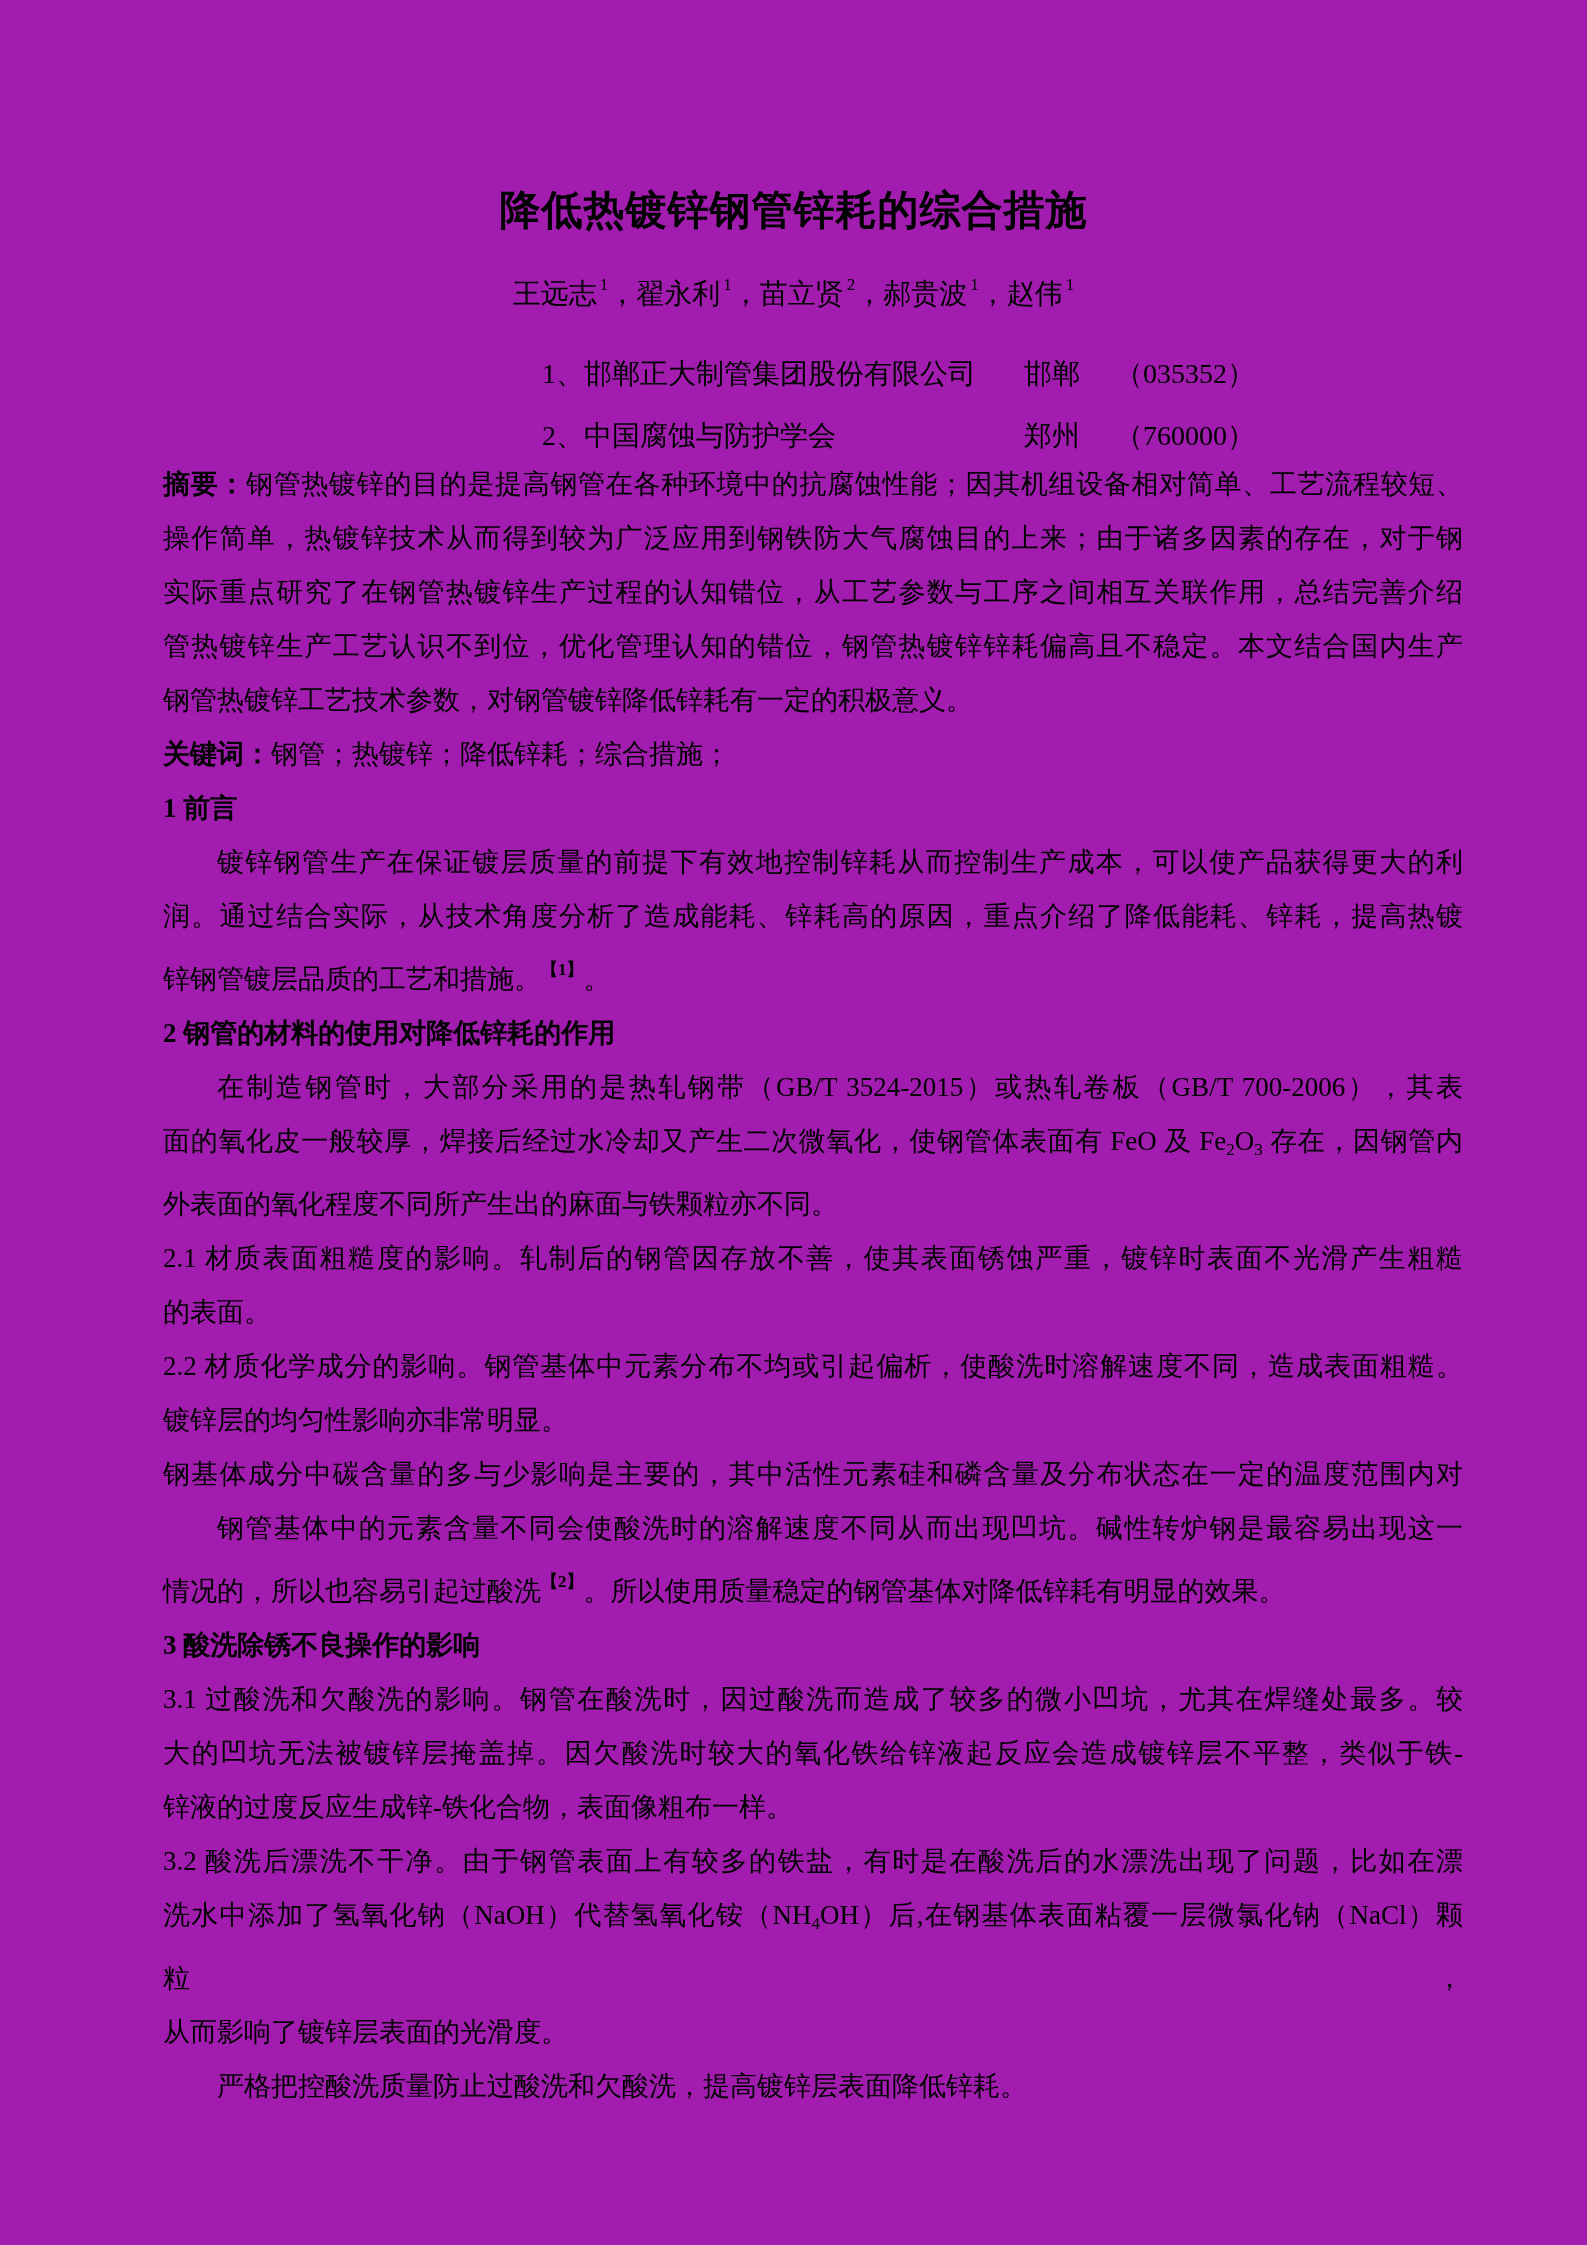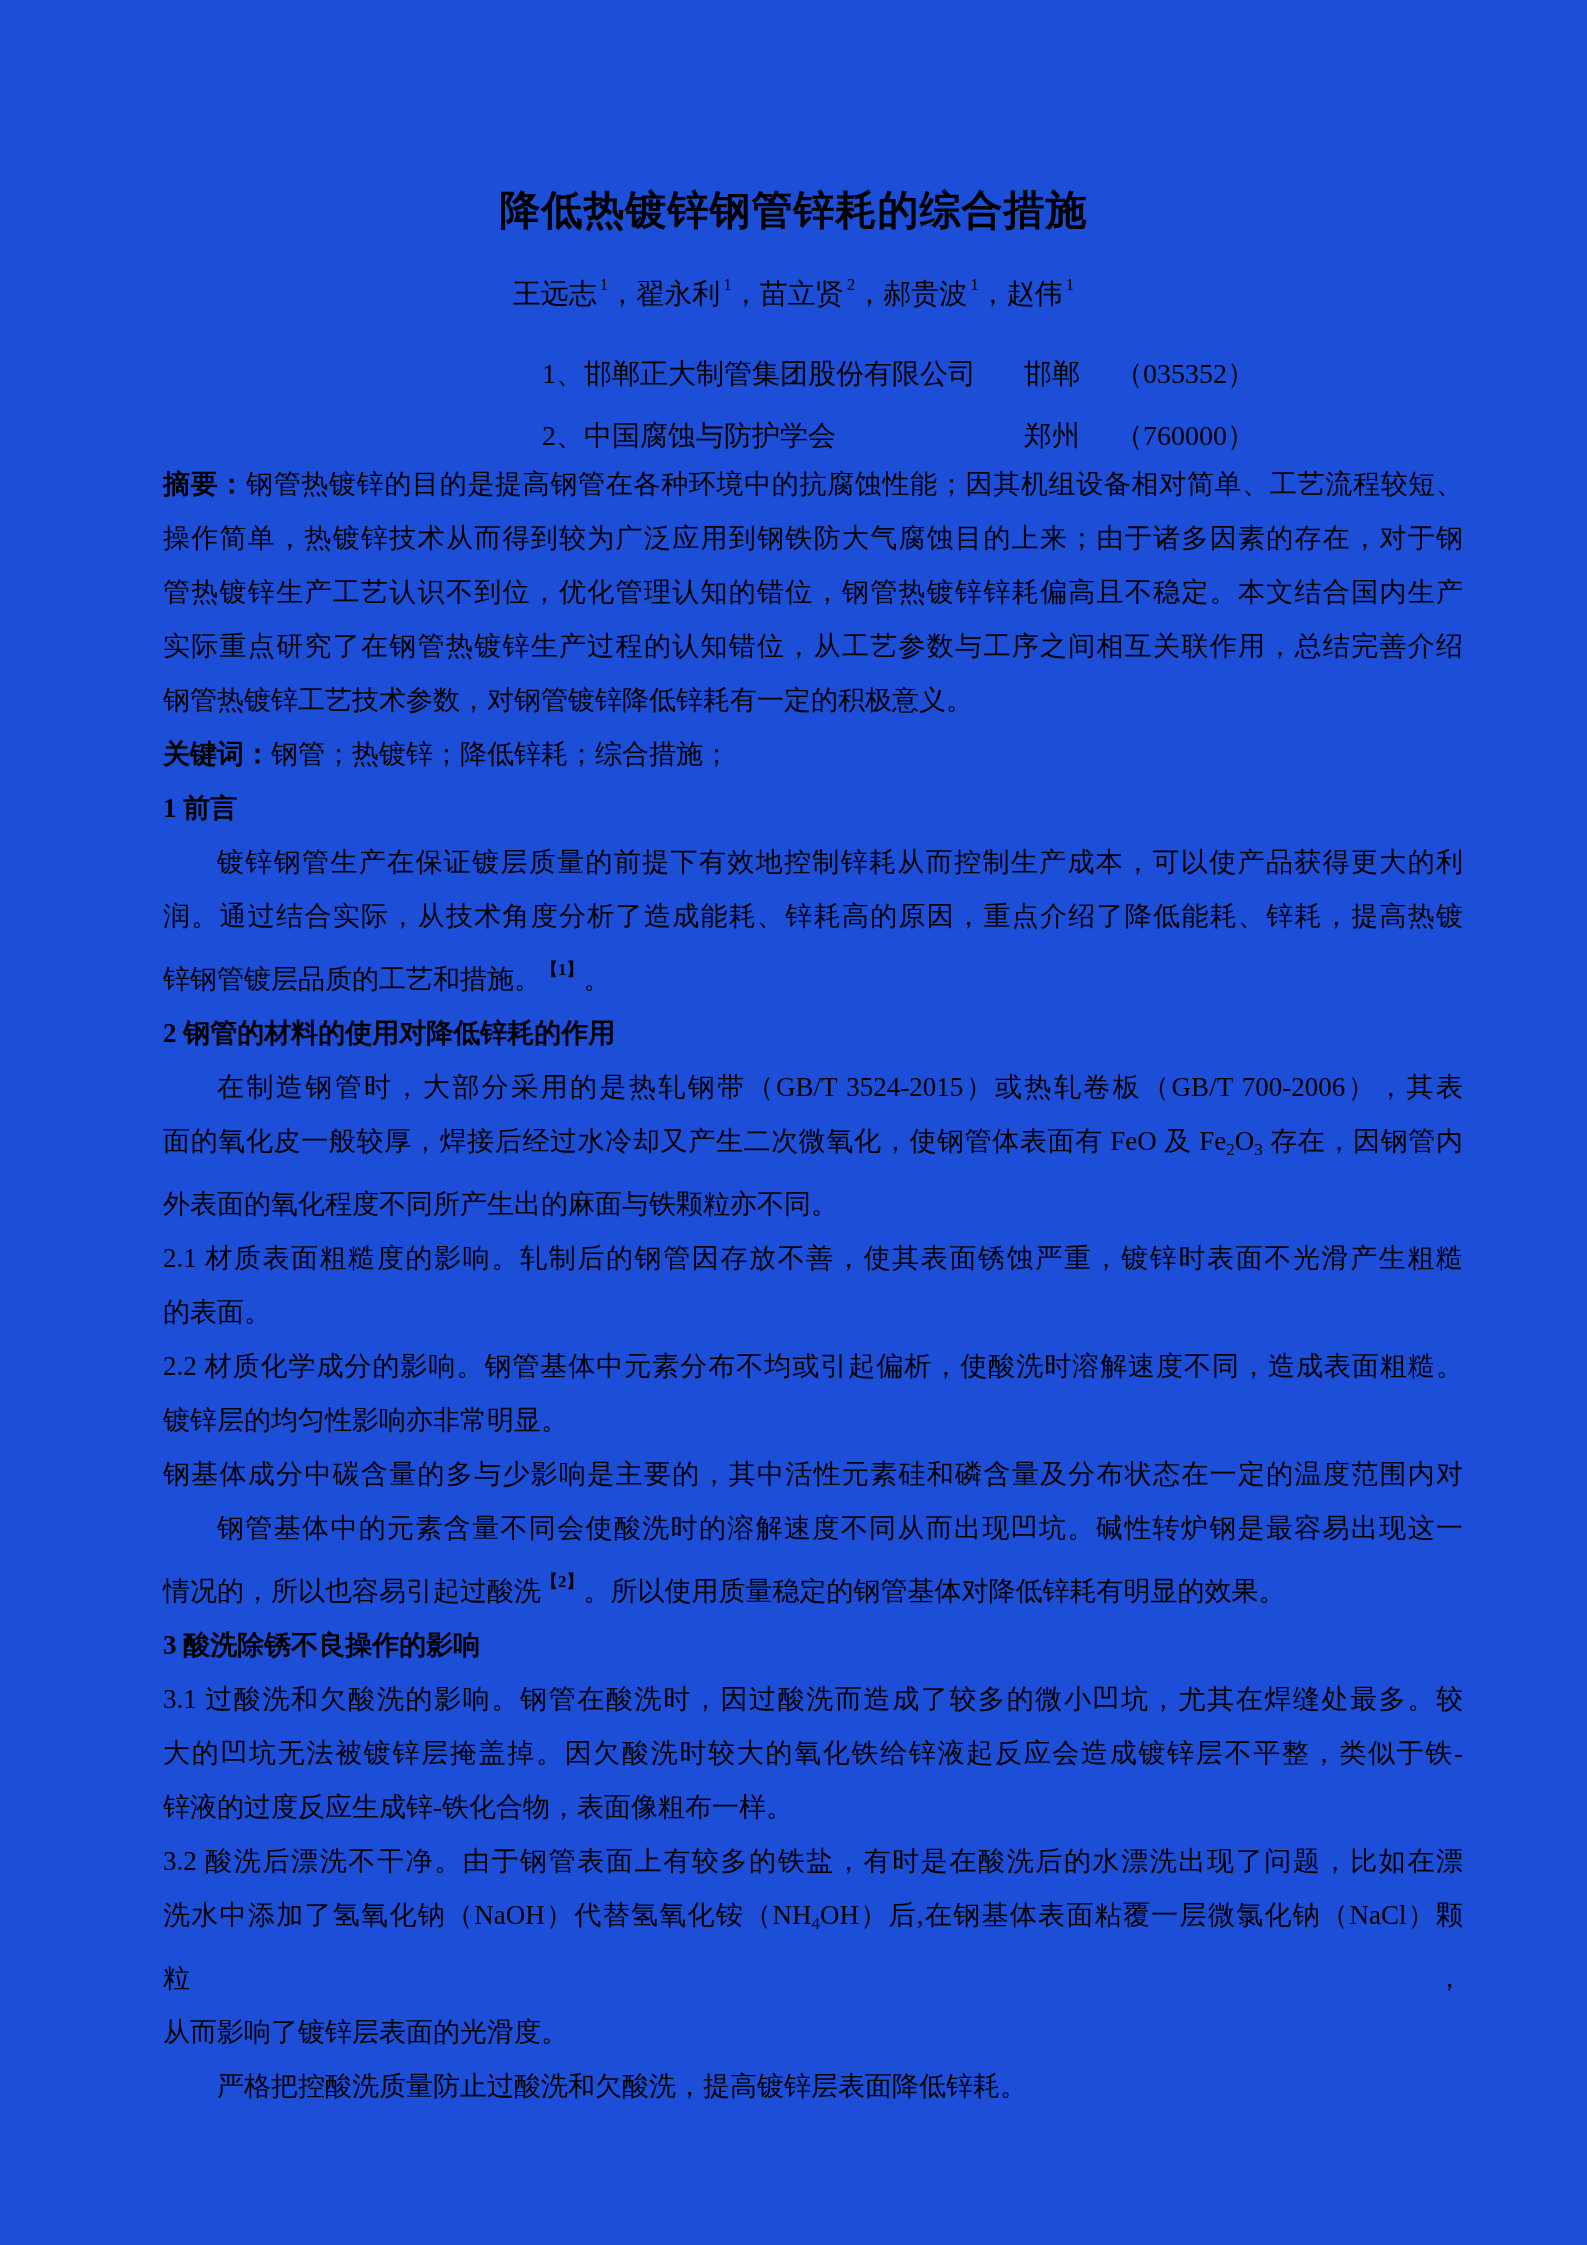--- a/index.html
+++ b/index.html
@@ -1,19 +1,19 @@
 <!DOCTYPE html>
 <html><head>
 <meta charset="utf-8">
 <style>
   html,body { margin:0; padding:0; background:#ffffff; }
   .page {
     position:relative;
     width:1587px; height:2245px;
-    background:#1d4ed8; color:#000000;
+    background:#a21caf; color:#000000;
     font-family:"Liberation Serif","DejaVu Serif",serif;
     overflow:hidden;
   }
   .title {
     margin:180px 0 0 0;
     font-size:41px; font-weight:bold;
     text-align:center; line-height:60px;
     letter-spacing:1px;
   }
   .authors {
@@ -42,22 +42,22 @@
   <h1 class="title">降低热镀锌钢管锌耗的综合措施</h1>
   <div class="authors"><span>王远志</span><span class="author-sup">1</span><span>，</span><span>翟永利</span><span class="author-sup">1</span><span>，</span><span>苗立贤</span><span class="author-sup">2</span><span>，</span><span>郝贵波</span><span class="author-sup">1</span><span>，</span><span>赵伟</span><span class="author-sup">1</span></div>
   <div class="affils">
       <div class="affil"><span class="org">1、邯郸正大制管集团股份有限公司</span><span class="city">邯郸</span><span class="postal">（035352）</span></div>
       <div class="affil"><span class="org">2、中国腐蚀与防护学会</span><span class="city">郑州</span><span class="postal">（760000）</span></div>
     </div>
   <div class="body-blocks">
       <div class="block para">
         <div class="pline"><span class="seg-b">摘要：</span>钢管热镀锌的目的是提高钢管在各种环境中的抗腐蚀性能；因其机组设备相对简单、工艺流程较短、</div>
         <div class="pline">操作简单，热镀锌技术从而得到较为广泛应用到钢铁防大气腐蚀目的上来；由于诸多因素的存在，对于钢</div>
+        <div class="pline">实际重点研究了在钢管热镀锌生产过程的认知错位，从工艺参数与工序之间相互关联作用，总结完善介绍</div>
         <div class="pline">管热镀锌生产工艺认识不到位，优化管理认知的错位，钢管热镀锌锌耗偏高且不稳定。本文结合国内生产</div>
-        <div class="pline">实际重点研究了在钢管热镀锌生产过程的认知错位，从工艺参数与工序之间相互关联作用，总结完善介绍</div>
         <div class="pline end">钢管热镀锌工艺技术参数，对钢管镀锌降低锌耗有一定的积极意义。</div>
       </div>
       <div class="block para">
         <div class="pline end"><span class="seg-b">关键词：</span>钢管；热镀锌；降低锌耗；综合措施；</div>
       </div>
       <div class="block heading">
         <div class="pline end">1 前言</div>
       </div>
       <div class="block para indent">
         <div class="pline">镀锌钢管生产在保证镀层质量的前提下有效地控制锌耗从而控制生产成本，可以使产品获得更大的利</div>

